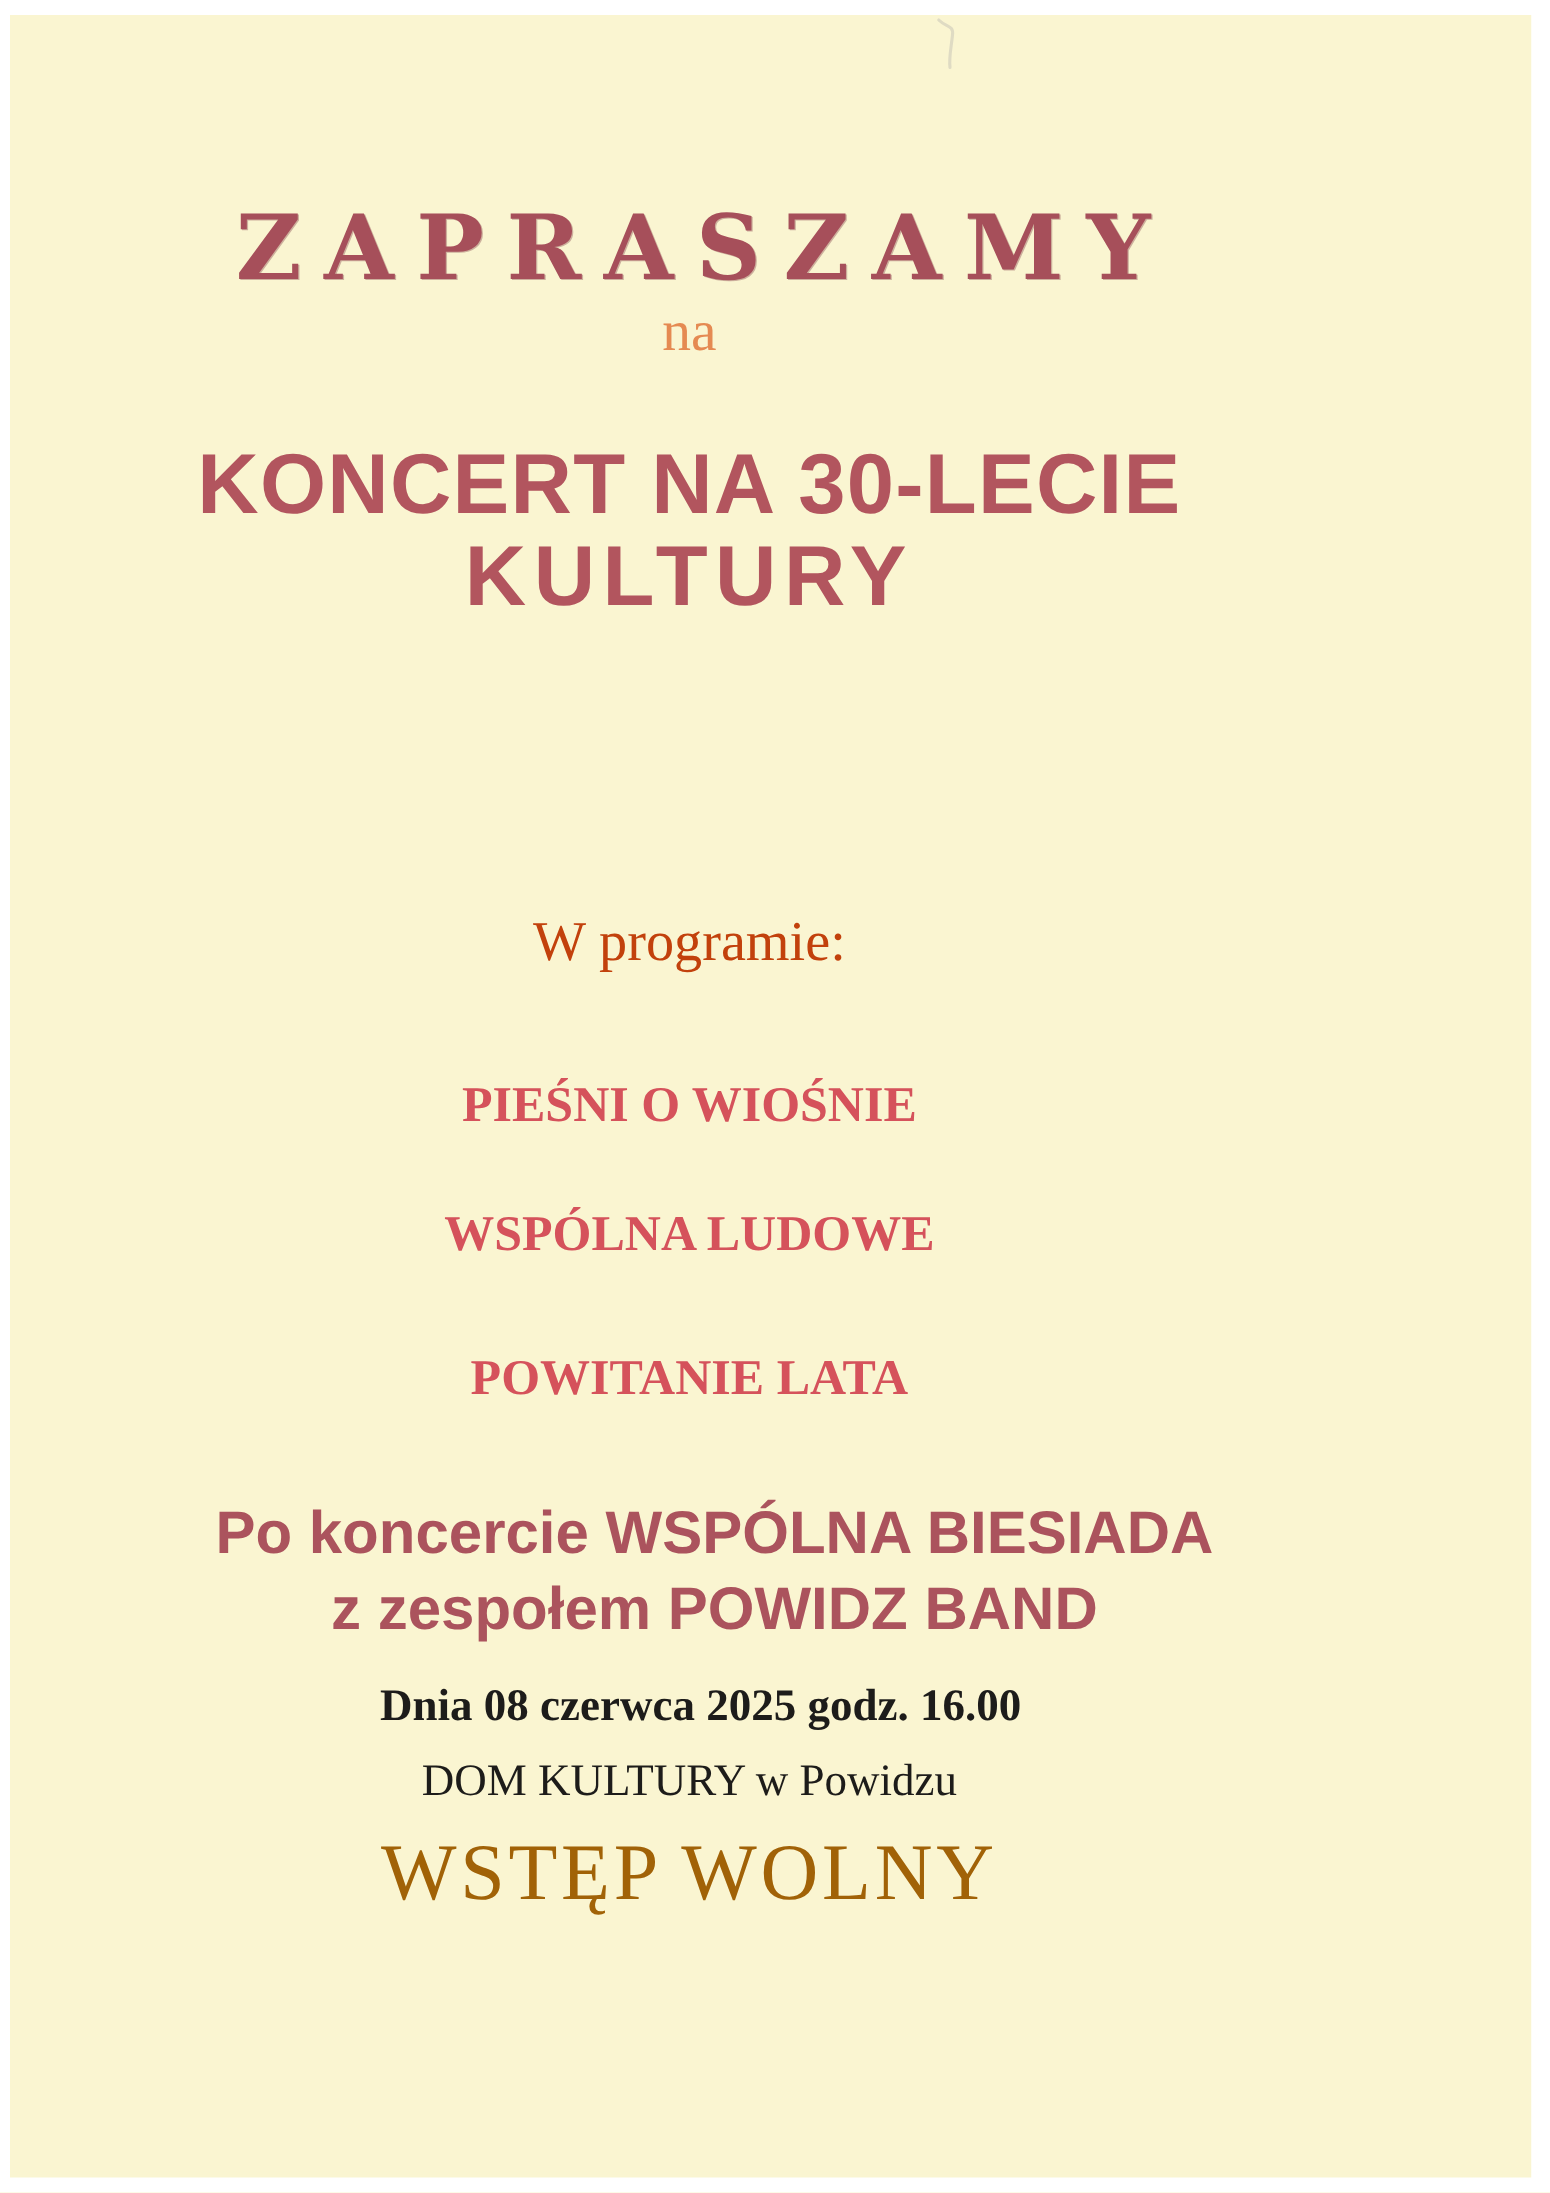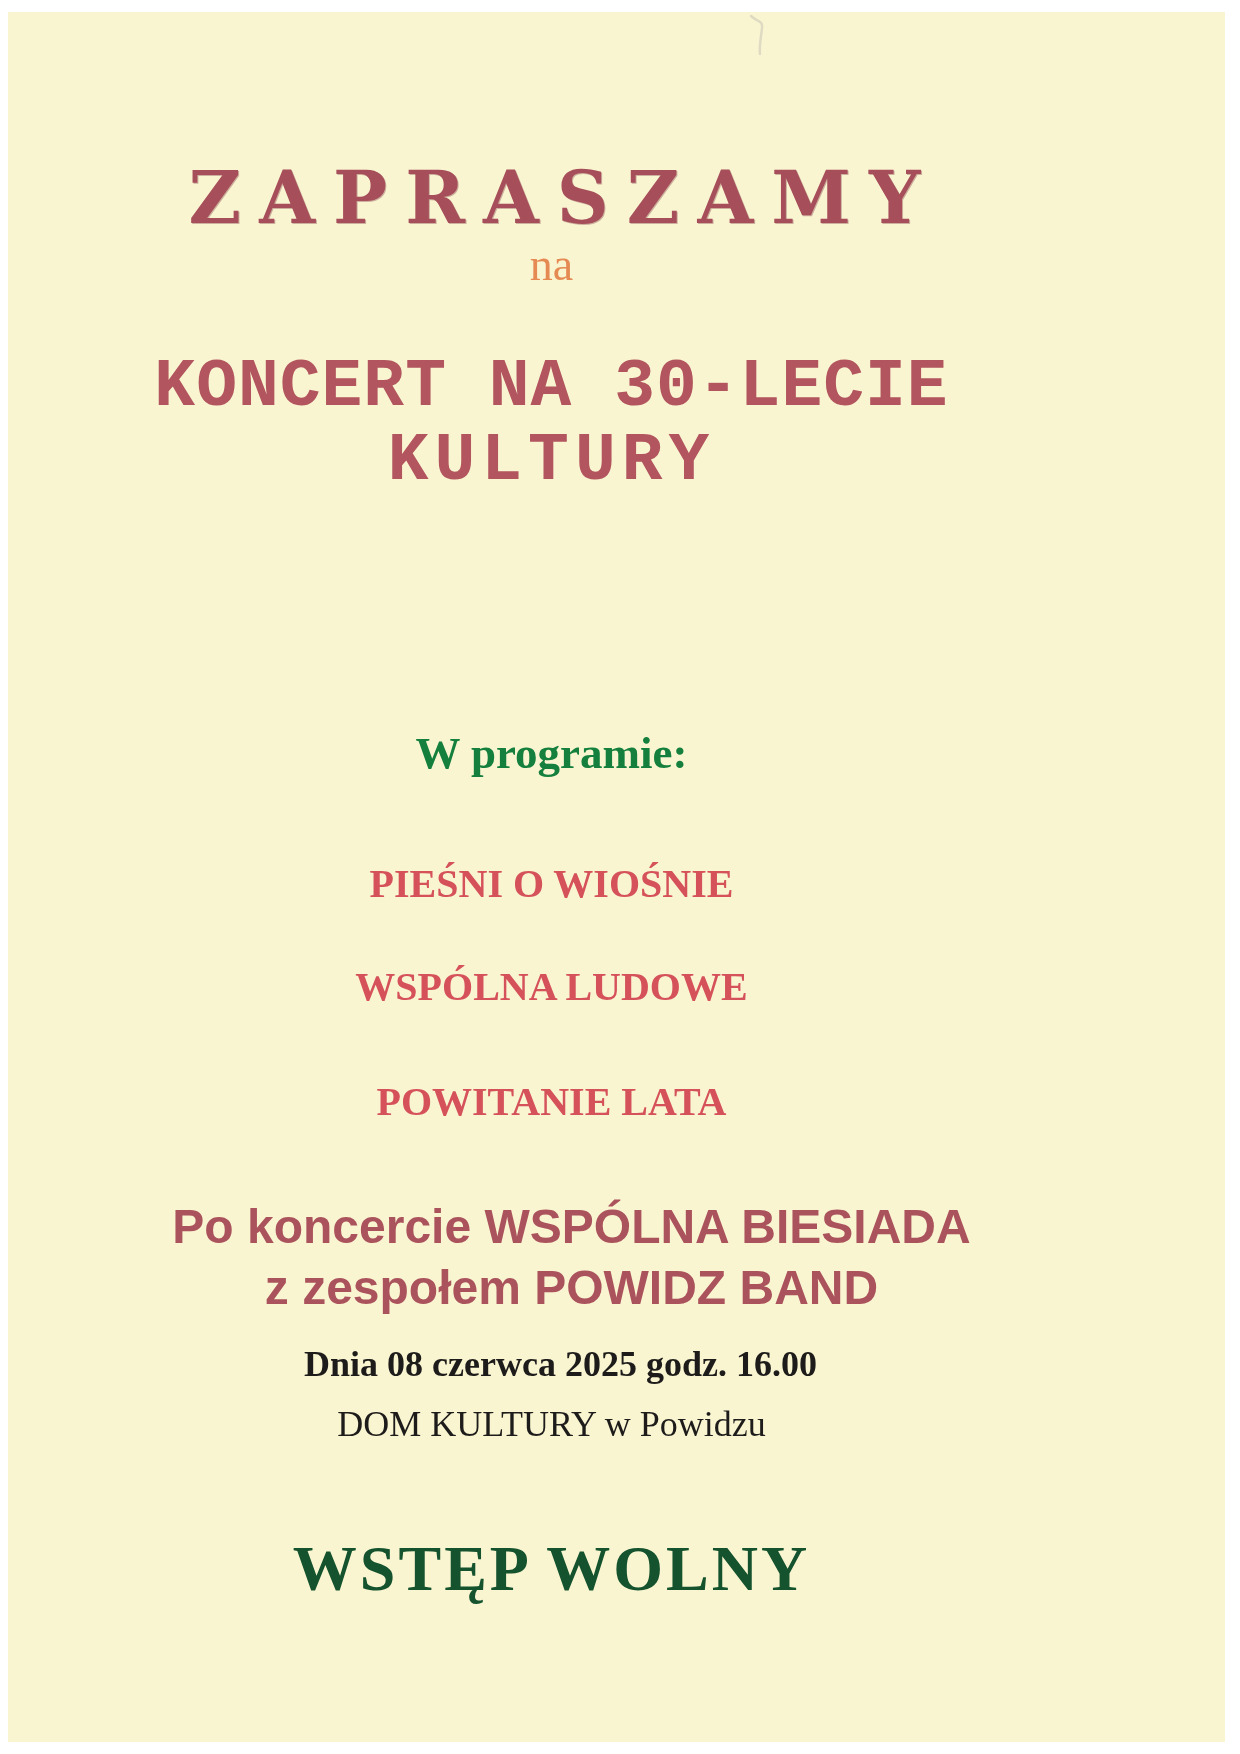--- a/index.html
+++ b/index.html
@@ -42,34 +42,34 @@
   }
   .preposition {
     top: 228px;
     font-family: "Liberation Serif", serif;
     font-size: 46px;
     line-height: 50px;
     color: #e58a52;
   }
   .deco-title {
     top: 338px;
-    font-family: Liberation Mono, monospace;
+    font-family: Liberation Sans, sans-serif;
     font-weight: bold;
     font-size: 68px;
     line-height: 74px;
     color: #b2555e;
     letter-spacing: 1px;
   }
   .program-heading {
     top: 713px;
     font-family: "Liberation Serif", serif;
-    font-weight: bold;
+    font-weight: normal;
     font-size: 45px;
     line-height: 56px;
-    color: #15803d;
+    color: #c2410c;
   }
   .program-item {
     font-family: "Liberation Serif", serif;
     font-weight: bold;
     font-size: 40px;
     line-height: 48px;
     color: #d5525b;
   }
   .item-1 { top: 836px; margin-top: 12px; }
   .item-2 { top: 951px; }
@@ -95,27 +95,27 @@
   .venue-line {
     top: 1376px;
     font-family: "Liberation Serif", serif;
     font-weight: normal;
     font-size: 36px;
     line-height: 44px;
     color: #1d1c1a;
     margin-top: 14px;
   }
   .admission {
-    top: 1521px;
+    top: 1450px;
     font-family: "Liberation Serif", serif;
-    font-weight: bold;
+    font-weight: normal;
     font-size: 64px;
     line-height: 72px;
     letter-spacing: 3px;
-    color: #14532d;
+    color: #a16207;
   }
   .scan-artifact {
     position: absolute;
     top: 0px;
     left: 735px;
     width: 30px;
     height: 45px;
     opacity: 0.55;
   }
 </style>

